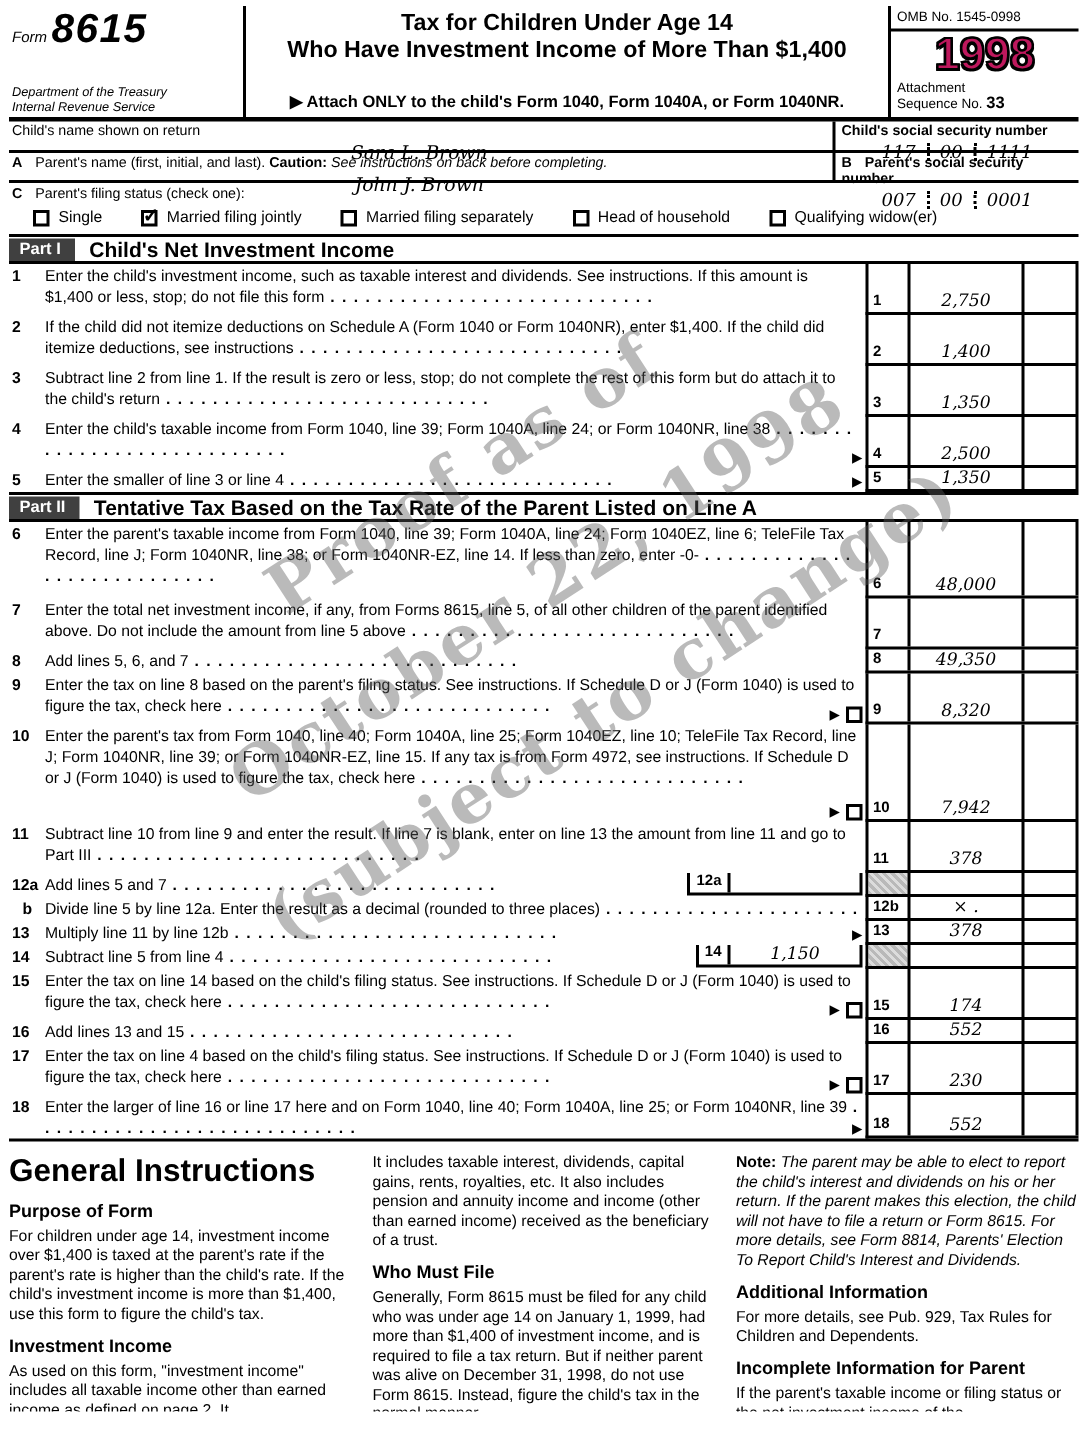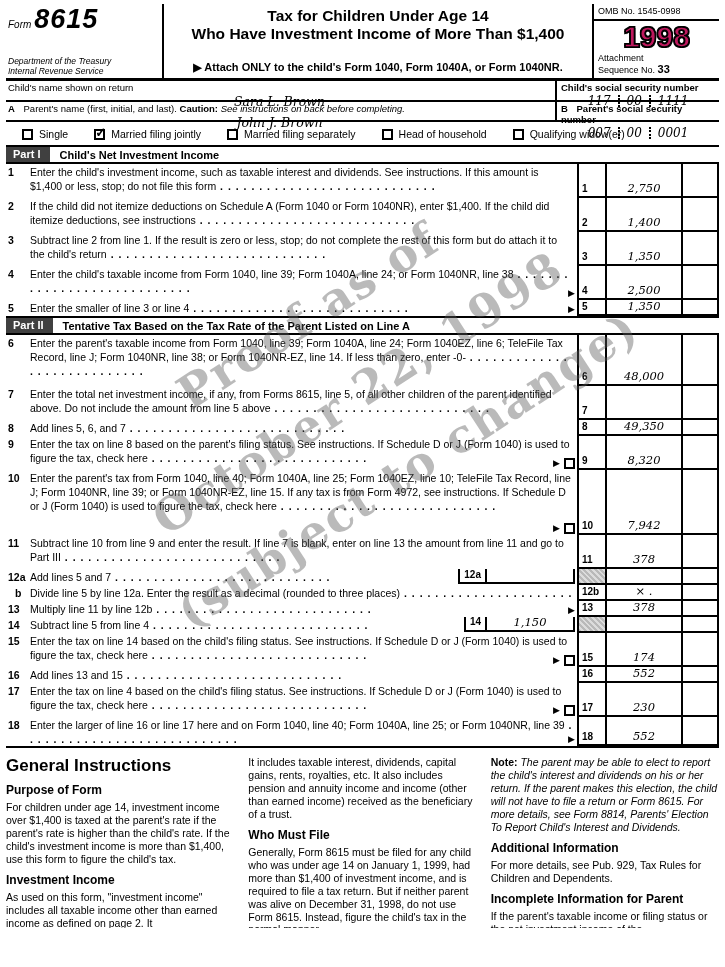--- a/index.html
+++ b/index.html
@@ -47,21 +47,21 @@
   .filing-row { padding:2px 2px 3px 2px; border-bottom:0; }
   .filing-opts { display:flex; gap:26px; margin:4px 0 2px 14px; align-items:center; }
   .opt { display:flex; align-items:center; gap:6px; cursor:pointer; }
   .cbx { width:11px; height:11px; border:2px solid #000; display:inline-block; position:relative; flex:none; }
   .cbx .mark { position:absolute; left:-1px; top:-6px; font-size:13px; font-weight:bold; }
 
   
   .part-bar { display:flex; align-items:center; border-top:2.5px solid #000; border-bottom:2px solid #000; }
   .part-label { background:#404040; color:#fff; font-weight:bold; font-size:11px;
                 padding:1px 9px 2px 7px; margin-right:10px; }
-  .part-title { font-weight:bold; font-size:11px; }
+  .part-title { font-weight:bold; font-size:14px; }
   .part-title .norm { font-weight:normal; }
 
   
   .frow { display:flex; align-items:stretch; }
   .h15 { height:16px; } .h28 { height:29px; } .h34 { height:34px; } .h50 { height:51px; } .h64 { height:65px; }
   .lno { width:24px; font-weight:bold; padding:2px 0 0 2px; flex:none; }
   .lno.sub { padding-left:9px; }
   .ltxt { flex:1; padding:2px 4px 0 0; overflow:hidden; position:relative; line-height:1.3; }
   .dots::after { content:" .  .  .  .  .  .  .  .  .  .  .  .  .  .  .  .  .  .  .  .  .  .  .  .  .  .  .  ."; 
                  font-weight:bold; letter-spacing:1px; color:#000; }
@@ -83,21 +83,21 @@
 
   
   .wm { position:absolute; top:255px; left:28px; width:660px; transform:rotate(-33deg);
         transform-origin:50% 50%; text-align:center; color:rgba(90,90,90,0.42);
         font-weight:bold; pointer-events:none; z-index:5; }
   .wm div { font-size:46px; line-height:2.0; letter-spacing:2px; font-family:"DejaVu Serif", serif; }
 
   
   .instr { display:flex; gap:14px; margin-top:8px; height:172px; overflow:hidden; }
   .icol { width:230px; }
-  .ih0 { font-size:17px; font-weight:bold; margin-bottom:5px; }
+  .ih0 { font-size:21px; font-weight:bold; margin-bottom:5px; }
   .ih2 { font-size:12px; font-weight:bold; margin:7px 0 4px 0; }
   .ip  { font-size:10.5px; line-height:1.23; }
   .inote { font-size:10.5px; line-height:1.23; font-style:italic; }
   .inote b { font-style:normal; }
 </style>
 </head>
 <body>
 
 <div class="page">
 
@@ -174,20 +174,24 @@
         <span class="hand">007</span>
         <span class="ssn-sep"></span>
         <span class="hand">00</span>
         <span class="ssn-sep"></span>
         <span class="hand">0001</span>
       </div>
     </div>
   </div>
 
   <div class="filing-row">
+    <div class="sm-label">
+      <span class="row-letter">C</span>
+      <span>Parent's filing status (check one):</span>
+    </div>
     <div class="filing-opts">
       <span class="opt">
         <span class="cbx">
             <span class="mark"></span>
           </span>
         <span>Single</span>
       </span>
       <span class="opt">
         <span class="cbx">
             <span class="mark">✓</span>

